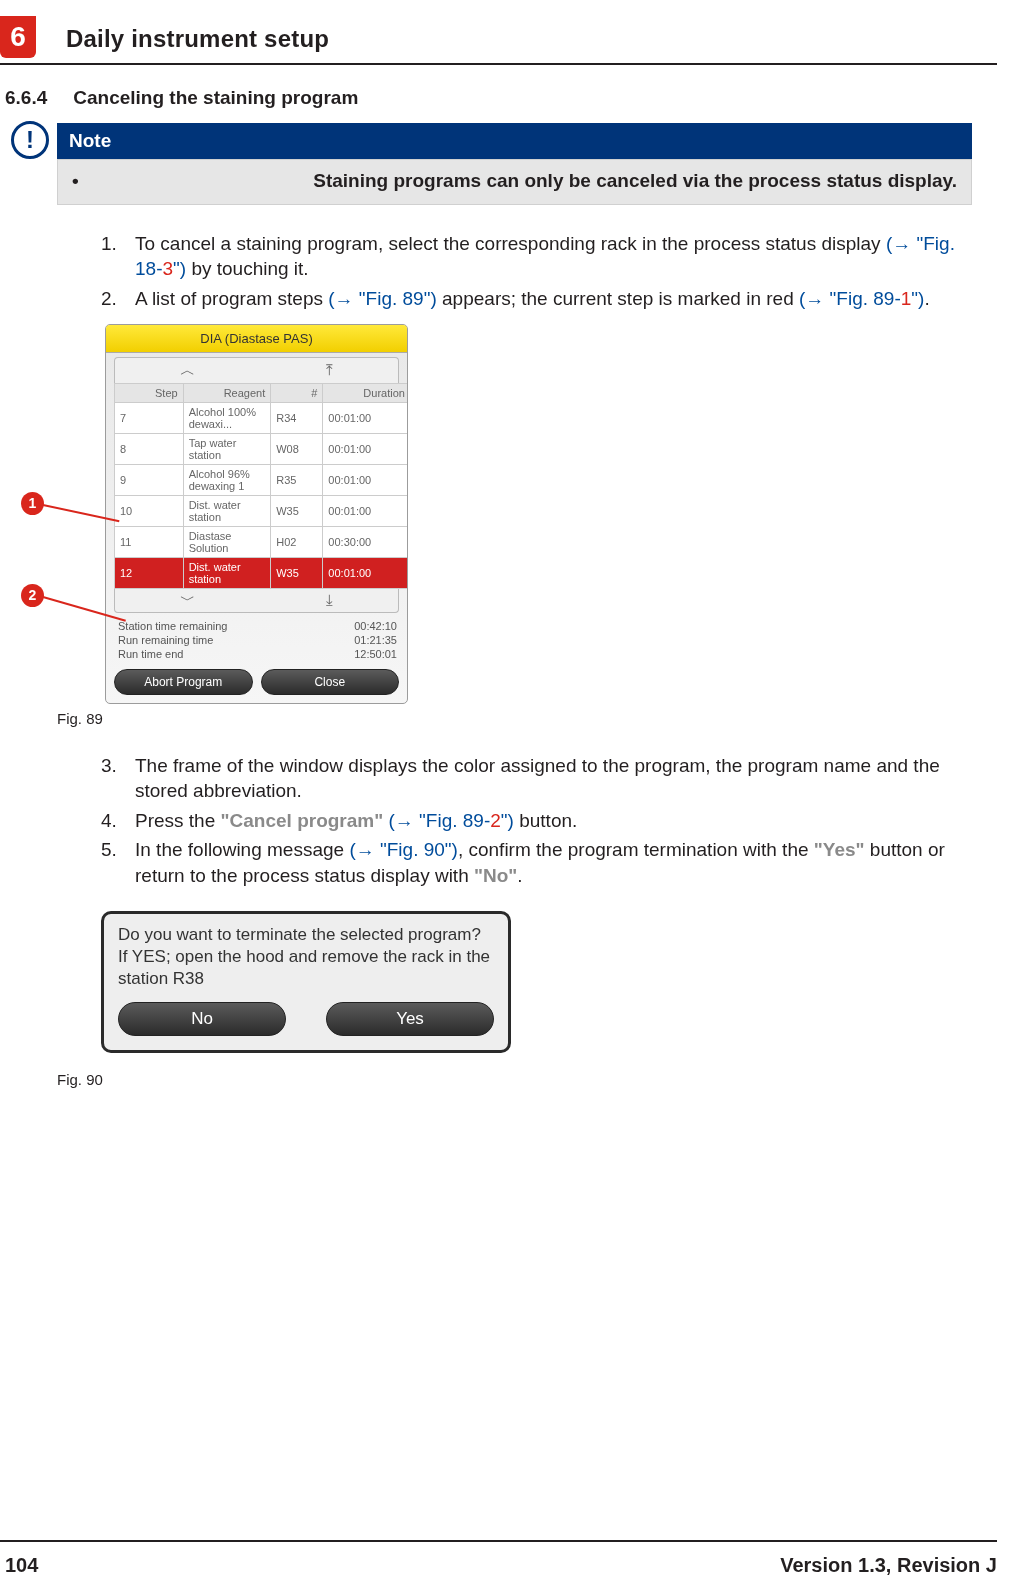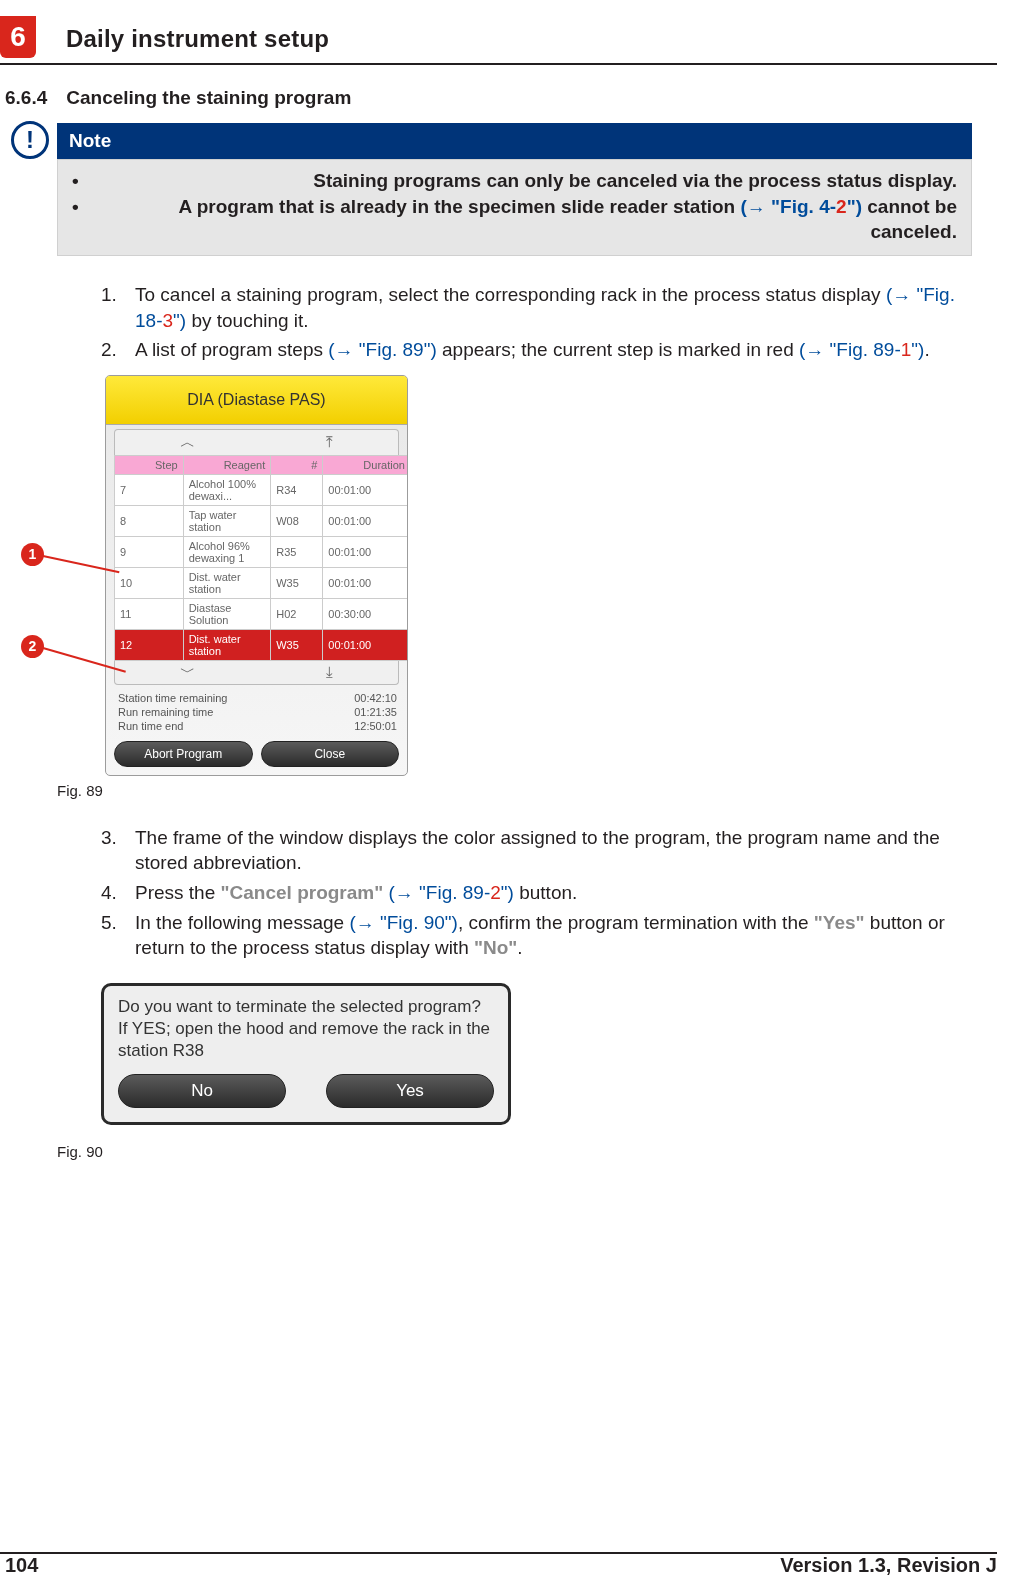--- a/index.html
+++ b/index.html
@@ -34,21 +34,21 @@
     margin-top: -4px;
   }
   .chapter-title {
     font-weight: bold;
     font-size: 24px;
     font-family: "Arial Narrow", Arial, sans-serif;
     letter-spacing: 0.2px;
     margin-left: 16px;
   }
   .content { padding: 22px 30px 0 5px; }
-  .section-row { display: flex; gap: 19px; font-weight: bold; font-size: 19px; margin-bottom: 14px; }
+  .section-row { display: flex; gap: 26px; font-weight: bold; font-size: 19px; margin-bottom: 14px; }
   .note-wrap { margin-left: 52px; margin-right: 10px; margin-top: 6px; }
   .note-head {
     background: #003479;
     color: #fff;
     font-weight: bold;
     padding: 7px 12px;
     display: flex;
     align-items: center;
     position: relative;
   }
@@ -90,34 +90,34 @@
     border-radius: 5px;
     overflow: hidden;
     font-size: 12px;
     color: #555;
   }
   .fig89-title {
     background: #ffe300;
     background: linear-gradient(#ffe93a,#f2cf00);
     color:#333;
     text-align:center;
-    font-size: 16px;
-    padding: 15px 0;
+    font-size: 13px;
+    padding: 6px 0;
     border-bottom: 1px solid #aaa;
   }
   .fig89-scrollhead {
     display:flex; justify-content:space-around; background:#f0f0f0;
     border-bottom:1px solid #bbb; padding:3px 0; font-size:15px; color:#666;
     margin: 4px 8px 0 8px; border:1px solid #bbb; border-bottom:none;
     border-radius: 4px 4px 0 0;
   }
   .fig89-scrollhead span{ cursor:default; }
   .fig89-table { width: calc(100% - 16px); margin: 0 8px; border-collapse: collapse; background:#fff; }
   .fig89-table th, .fig89-table td { border: 1px solid #ccc; padding: 3px 5px; font-weight:normal; text-align:left; font-size:11px; color:#666;}
-  .fig89-table th { background:#f9a8d4;padding-left:40px; }
+  .fig89-table th { background:#e5e5e5;padding-left:40px; }
   .fig89-table .col-step{width:26px;}
   .fig89-table .col-num{width:36px;}
   .fig89-table .col-dur{width:58px;}
   .fig89-table tr.highlight td { background:#d02020; color:#fff; }
   .fig89-scrollfoot {
     display:flex; justify-content:space-around; background:#f0f0f0;
     border:1px solid #bbb; border-top:none; margin:0 8px; padding:2px 0;
     border-radius:0 0 4px 4px; font-size:15px; color:#666;
   }
   .fig89-times { font-size:11px; color:#555; padding:6px 10px 4px 12px; }
@@ -154,21 +154,21 @@
     color:#fff; text-align:center; font-size:17px; padding:5px 0;
   }
   .fig90-body { padding: 10px 14px 4px 14px; font-size:17px; color:#333; line-height:1.3; }
   .fig90-buttons { display:flex; justify-content:space-between; padding: 8px 14px 14px 14px; gap:40px;}
   .fig90-buttons .pill-btn { font-size:17px; padding:6px 0; border-radius:18px; }
 
   .page-footer {
     position: absolute; bottom: 18px; left: 0; right: 15px;
     border-top: 2px solid #231f20;
     display:flex; justify-content:space-between;
-    padding-top:0; font-weight:bold; font-size:20px;
+    padding-top:12px; font-weight:bold; font-size:20px;
   }
   .page-footer .pn { margin-left: 5px; }
 </style>
 </head>
 <body>
 
 <div class="page-header">
   <div class="chapter-badge">6</div>
   <div class="chapter-title">Daily instrument setup</div>
 </div>
@@ -185,23 +185,20 @@
         <svg viewBox="0 0 24 24">
             <circle cx="12" cy="12" r="11" fill="#fff" stroke="#003479" stroke-width="0"></circle>
             <text x="12" y="19" text-anchor="middle" font-size="22" font-weight="bold" fill="#003479">!</text>
           </svg>
       </div>
       <span>Note</span>
     </div>
     <div class="note-body">
       <ul>
         <li><span>Staining programs can only be canceled via the process status display.</span></li>
-        <li>
-          <span>A program that is already in the specimen slide reader station </span><span class="xref"><span>(→ "Fig. 4-</span><span class="xred">2</span><span>")</span></span><span> cannot be canceled.</span>
-        </li>
       </ul>
     </div>
   </div>
 
   <ol class="steps">
     <li>
       <span>To cancel a staining program, select the corresponding rack in the process status display </span><span class="xref"><span>(→ "Fig. 18-</span><span class="xred">3</span><span>")</span></span><span> by touching it.</span>
     </li>
     <li>
       <span>A list of program steps </span><span class="xref">(→ "Fig. 89")</span><span> appears; the current step is marked in red </span><span class="xref"><span>(→ "Fig. 89-</span><span class="xred">1</span><span>")</span></span><span>.</span>

